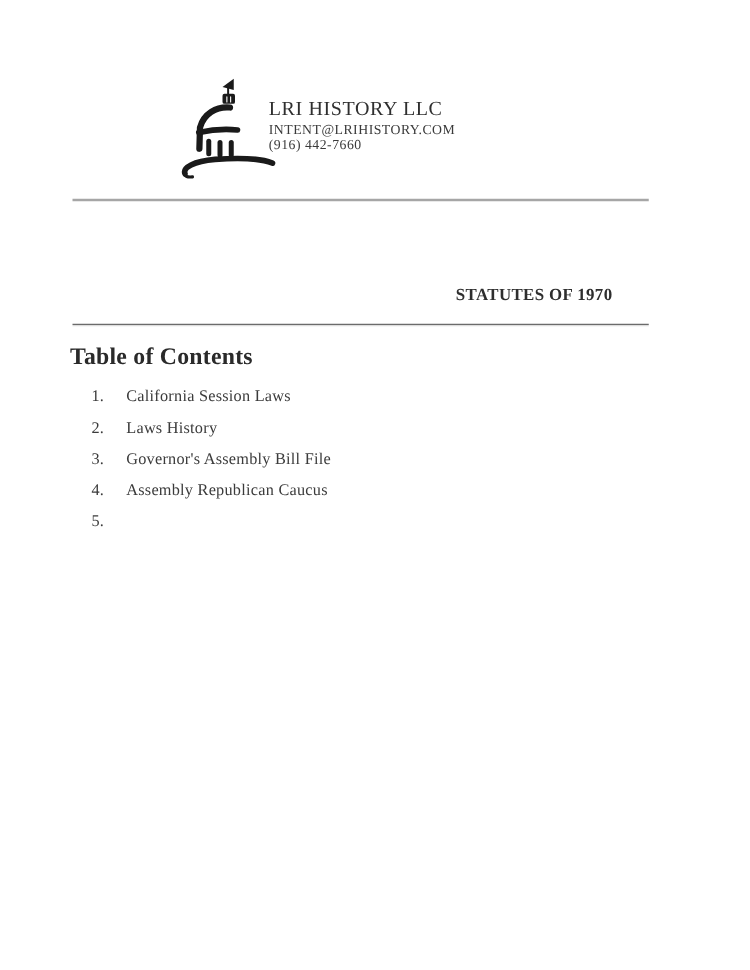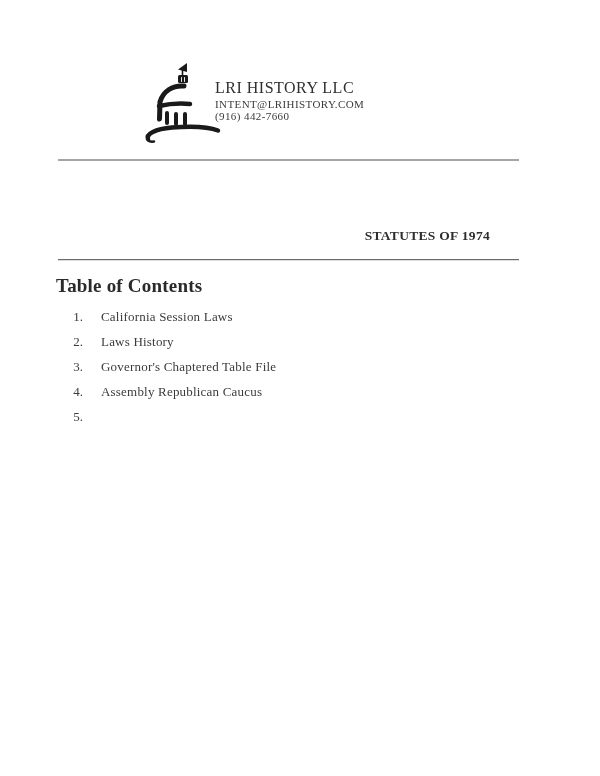--- a/index.html
+++ b/index.html
@@ -143,39 +143,39 @@
     <div class="head-text">
       <div class="company">LRI HISTORY LLC</div>
       <div class="contact">INTENT@LRIHISTORY.COM</div>
       <div class="contact">(916) 442-7660</div>
     </div>
   </header>
 
   <div class="rule rule-top"></div>
 
   <div class="ref-block">
-    <div>STATUTES OF 1974</div>
+    <div>STATUTES OF 1970</div>
   </div>
 
   <div class="rule rule-bottom"></div>
 
   <section>
     <h1 class="toc-title">Table of Contents</h1>
     <ol class="toc-list">
       <li class="toc-item">
         <span class="toc-num">1.</span>
         <span class="toc-label">California Session Laws</span>
       </li>
       <li class="toc-item">
         <span class="toc-num">2.</span>
         <span class="toc-label">Laws History</span>
       </li>
       <li class="toc-item">
         <span class="toc-num">3.</span>
-        <span class="toc-label">Governor's Chaptered Table File</span>
+        <span class="toc-label">Governor's Assembly Bill File</span>
       </li>
       <li class="toc-item">
         <span class="toc-num">4.</span>
         <span class="toc-label">Assembly Republican Caucus</span>
       </li>
       <li class="toc-item">
         <span class="toc-num">5.</span>
       </li>
     </ol>
   </section>

